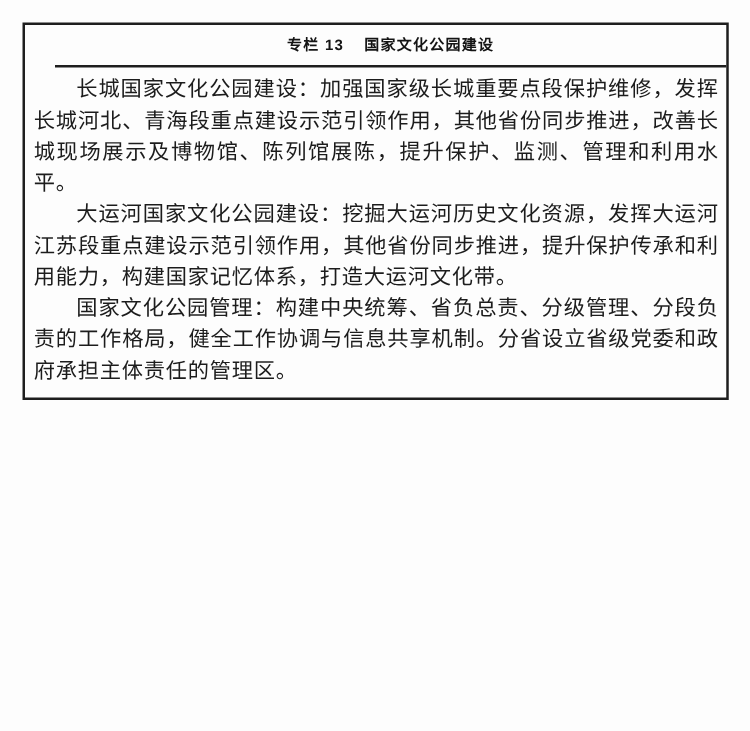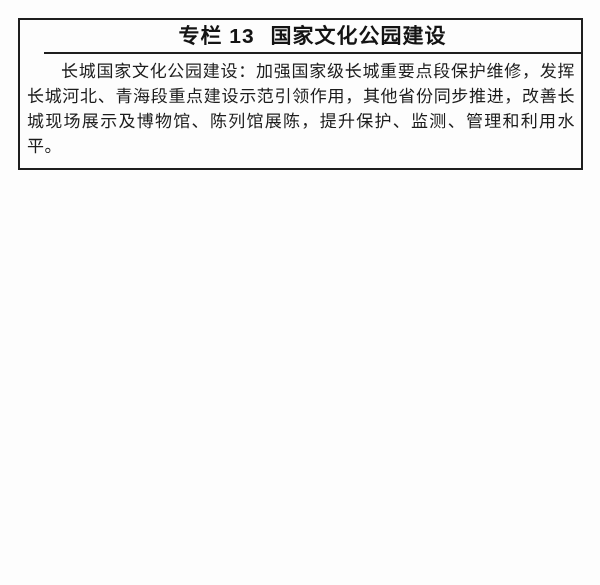--- a/index.html
+++ b/index.html
@@ -29,21 +29,21 @@
     background: #fdfdfd;
     box-sizing: content-box;
   }
   .column-box-title {
     border-bottom: 2px solid #1e1e1e;
     height: 32px;
     line-height: 32px;
     text-align: center;
     font-family: "Liberation Sans", "DejaVu Sans", sans-serif;
     font-weight: bold;
-    font-size: 21px;
+    font-size: 12px;
     letter-spacing: 1px;
     color: #141414;
     white-space: nowrap;
     margin-left: 24px;
   }
   .column-box-title .title-num {
     margin-right: 0;
   }
   .column-box-title .title-gap {
     display: inline-block;
@@ -66,15 +66,17 @@
 </head>
 <body>
 
 <div class="page">
   <div class="column-box">
     <div class="column-box-title">
       <span class="title-num">专栏 13</span><span class="title-gap"></span><span class="title-text">国家文化公园建设</span>
     </div>
     <div class="column-box-body">
       <p>长城国家文化公园建设：加强国家级长城重要点段保护维修，发挥长城河北、青海段重点建设示范引领作用，其他省份同步推进，改善长城现场展示及博物馆、陈列馆展陈，提升保护、监测、管理和利用水平。</p>
+      <p>大运河国家文化公园建设：挖掘大运河历史文化资源，发挥大运河江苏段重点建设示范引领作用，其他省份同步推进，提升保护传承和利用能力，构建国家记忆体系，打造大运河文化带。</p>
+      <p>国家文化公园管理：构建中央统筹、省负总责、分级管理、分段负责的工作格局，健全工作协调与信息共享机制。分省设立省级党委和政府承担主体责任的管理区。</p>
     </div>
   </div>
 </div>
 
 </body></html>

